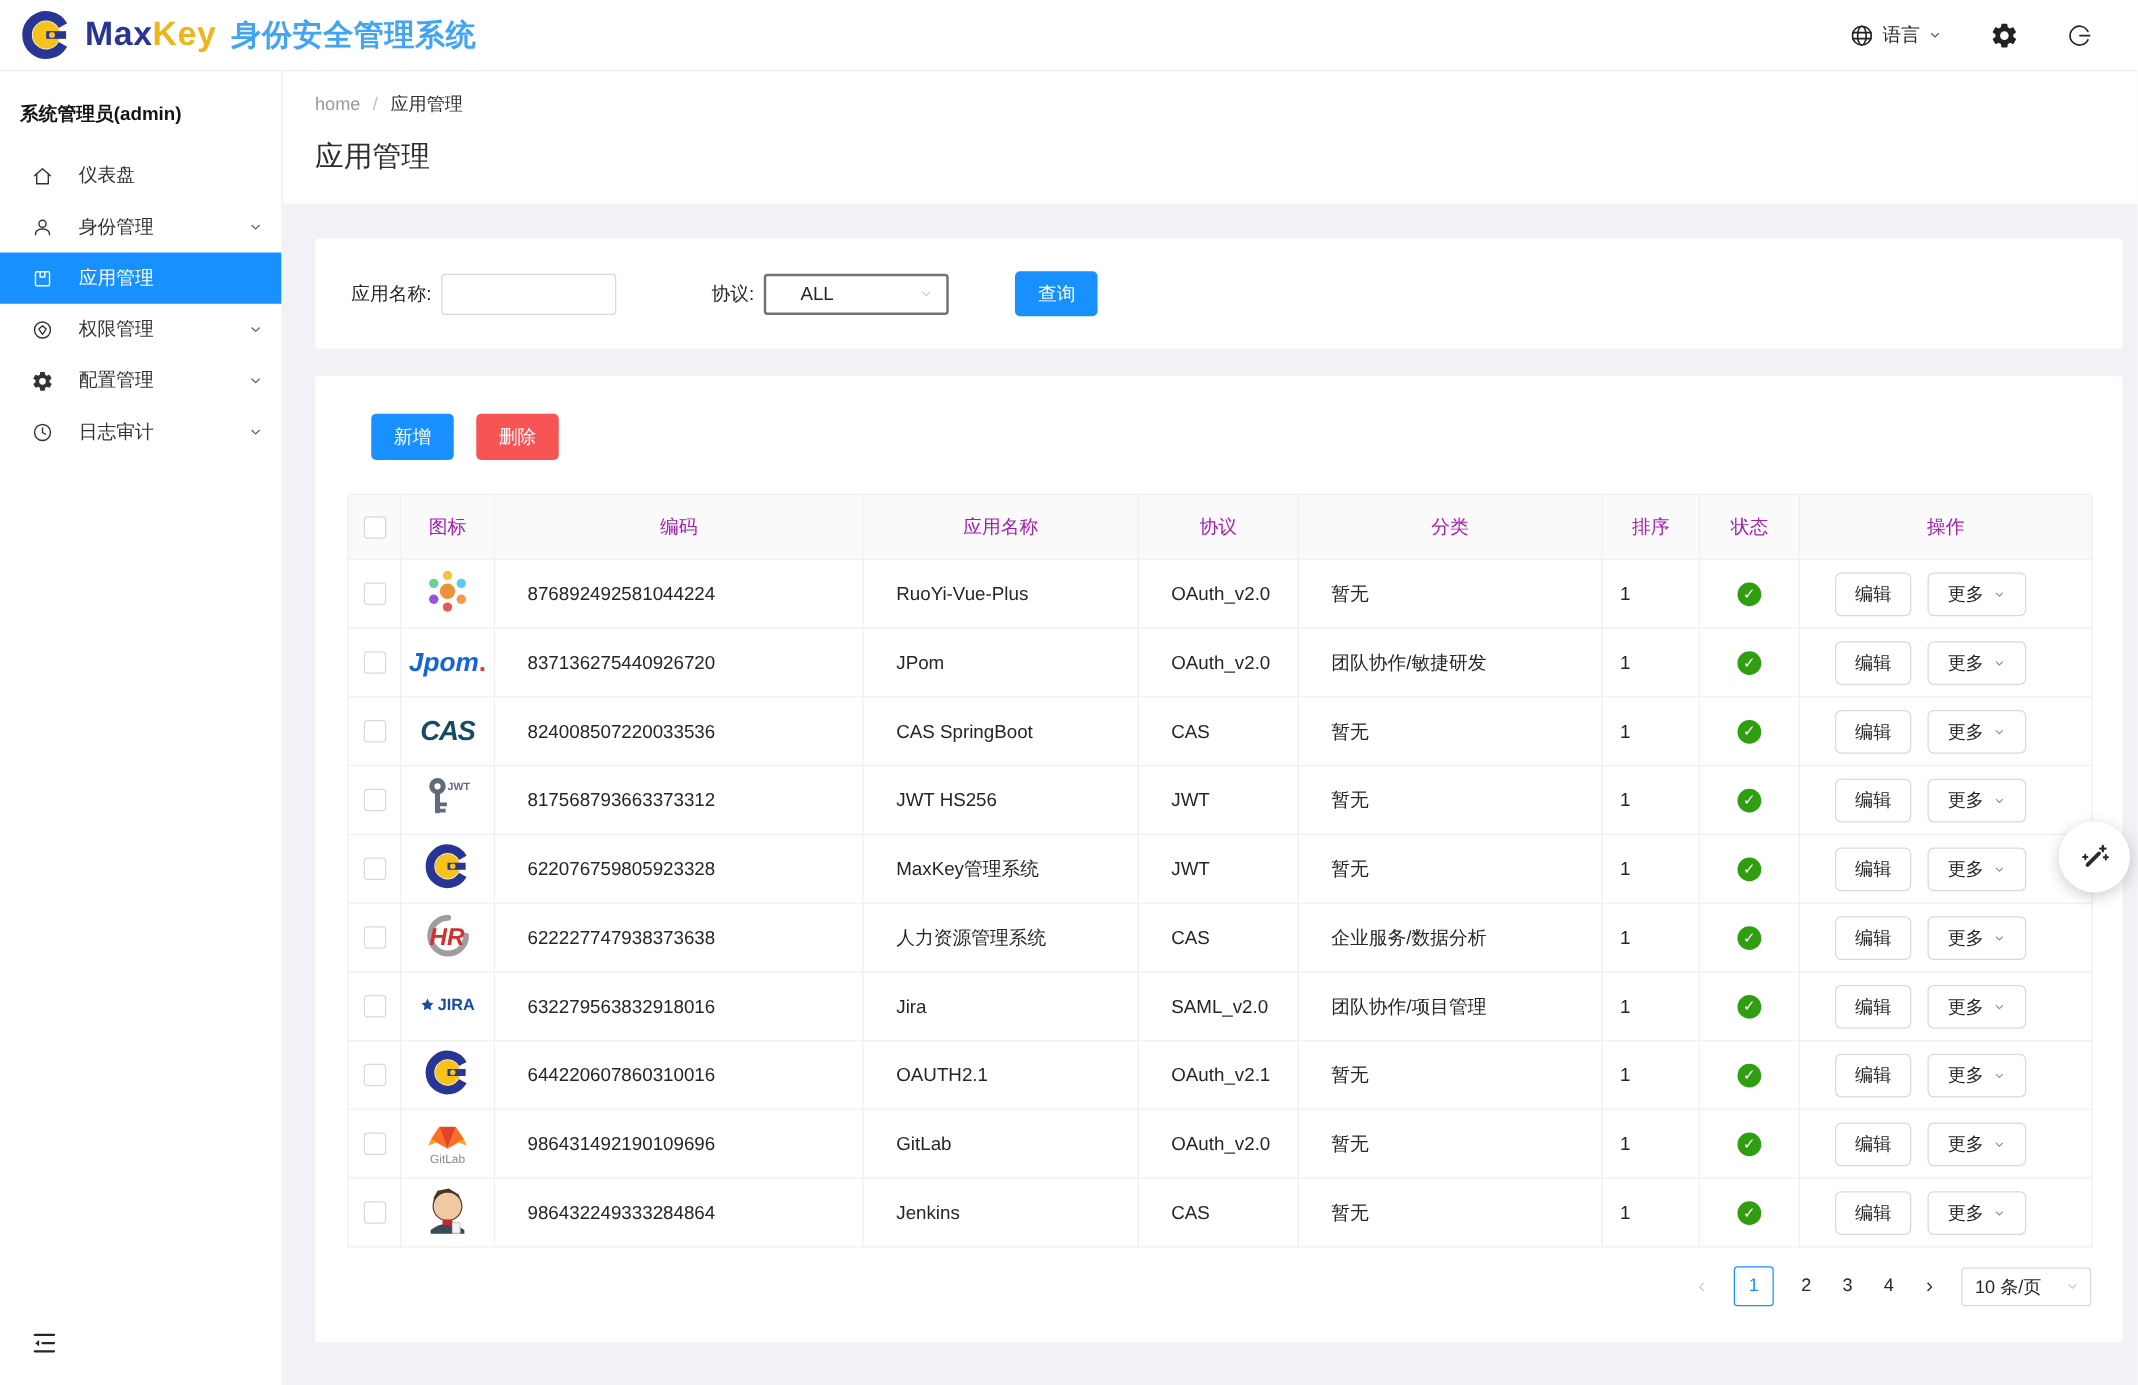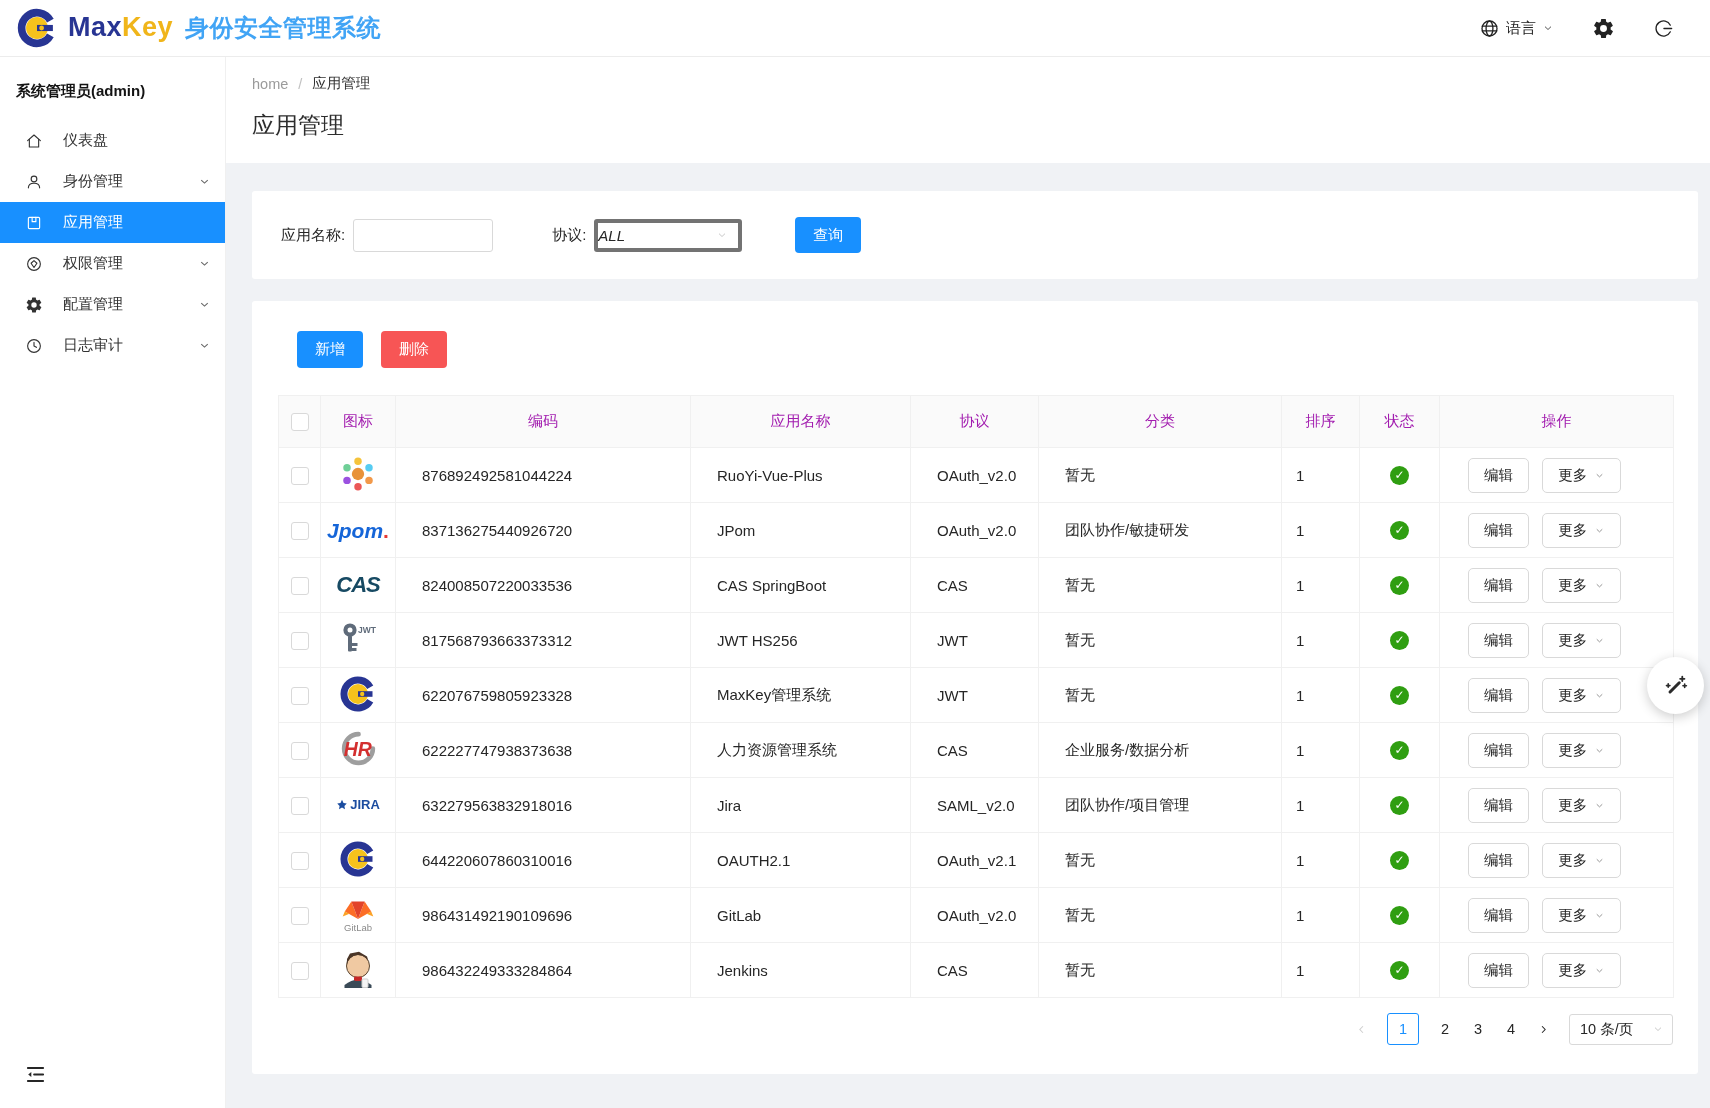--- a/index.html
+++ b/index.html
@@ -43,25 +43,25 @@
   .bc-sep{color:#c0c0c0;}
   .bc-current{color:#303030;}
   .page-title{margin-top:17px;font-size:23px;color:#2d2d2d;}
   .content{flex:1;padding:28px 12px 0 27px;box-sizing:border-box;}
   
   .filter-card{width:1446px;height:88px;background:#fff;border-radius:3px;
     display:flex;align-items:center;padding-left:29px;box-sizing:border-box;margin-bottom:22px;}
   .f-label{font-size:15px;color:#262626;}
   .f-input{width:122px;height:31px;border:1px solid #d9d9d9;border-radius:3px;margin-left:8px;
     font-size:14px;padding:0 8px;outline:none;}
-  .f-select{width:148px;height:33px;border:4px solid #737373;border-radius:3px;margin-left:8px;
-    display:flex;align-items:center;justify-content:space-between;padding:0 10px 0 0;
-    box-sizing:border-box;font-size:15px;color:#262626;cursor:pointer;background:#fff;font-style:italic;}
+  .f-select{width:148px;height:33px;border:2px solid #737373;border-radius:3px;margin-left:8px;
+    display:flex;align-items:center;justify-content:space-between;padding:0 10px 0 27px;
+    box-sizing:border-box;font-size:15px;color:#262626;cursor:pointer;background:#fff;}
   .f-select .sel-caret{width:12px;height:12px;color:#c9c9c9;}
-  .gap-protocol{margin-left:59px;}
+  .gap-protocol{margin-left:76px;}
   .btn{border:none;border-radius:4px;color:#fff;font-size:15px;cursor:pointer;
     display:inline-flex;align-items:center;justify-content:center;font-family:inherit;}
   .search-btn{width:66px;height:36px;background:#1890ff;margin-left:53px;}
   
   .table-card{width:1446px;height:773px;background:#fff;border-radius:3px;
     padding:30px 24px 0 26px;box-sizing:border-box;position:relative;}
   .toolbar{display:flex;gap:18px;margin-bottom:27px;padding-left:19px;}
   .add-btn{width:66px;height:37px;background:#1890ff;}
   .del-btn{width:66px;height:37px;background:#f75555;}
   table.grid{border-collapse:collapse;width:1395px;table-layout:fixed;}

